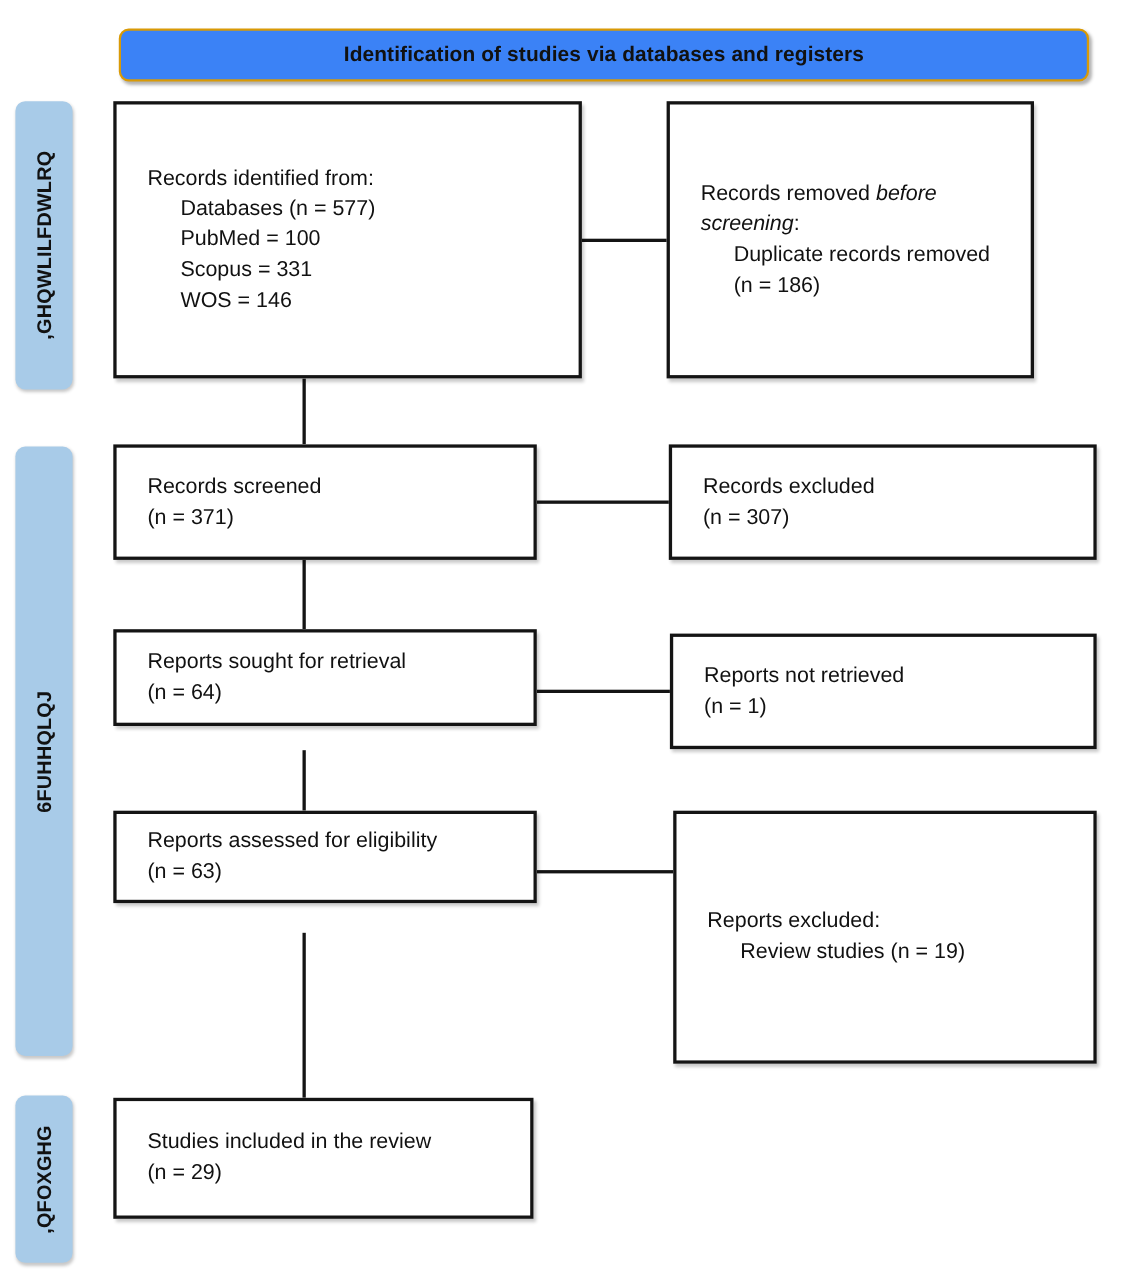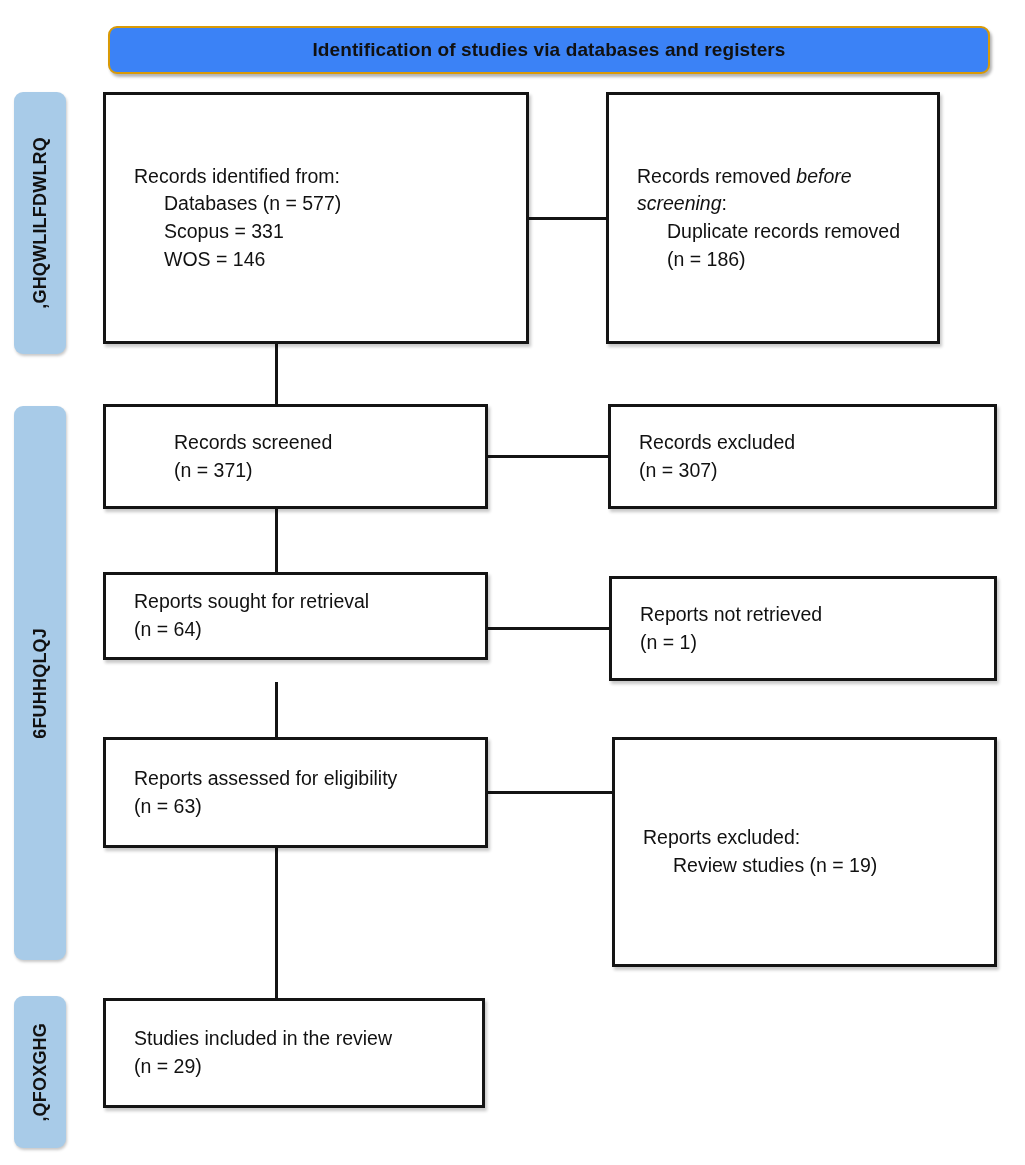--- a/index.html
+++ b/index.html
@@ -81,25 +81,25 @@
     font-size: 19.5px;
     line-height: 1.42;
     color: #111111;
   }
   .indent { padding-left: 30px; display: block; }
   .ital { font-style: italic; }
 
   
   #box-records-identified { left: 103px; top: 92px;  width: 426px; height: 252px; }
   #box-records-removed    { left: 606px; top: 92px;  width: 334px; height: 252px; }
-  #box-records-screened   { left: 103px; top: 404px; width: 385px; height: 105px; padding-left: 40px; }
+  #box-records-screened   { left: 103px; top: 404px; width: 385px; height: 105px; }
   #box-records-excluded   { left: 608px; top: 404px; width: 389px; height: 105px; }
   #box-reports-sought     { left: 103px; top: 572px; width: 385px; height: 88px; }
   #box-reports-not-retrieved { left: 609px; top: 576px; width: 388px; height: 105px; }
-  #box-reports-assessed   { left: 103px; top: 737px; width: 385px; height: 111px; }
+  #box-reports-assessed   { left: 103px; top: 737px; width: 385px; height: 84px; }
   #box-reports-excluded   { left: 612px; top: 737px; width: 385px; height: 230px; }
   #box-studies-included   { left: 103px; top: 998px; width: 382px; height: 110px; }
 
   
   .line {
     position: absolute;
     background: #141414;
   }
   .line-v { width: 3px; }
   .line-h { height: 3px; }
@@ -141,20 +141,21 @@
   <div class="line line-v" id="trunk-4"></div>
   <div class="line line-h" id="link-1"></div>
   <div class="line line-h" id="link-2"></div>
   <div class="line line-h" id="link-3"></div>
   <div class="line line-h" id="link-4"></div>
 
   <div class="flow-box" id="box-records-identified">
     <div class="box-text">
       <span>Records identified from:</span>
       <span class="indent">Databases (n = 577)</span>
+      <span class="indent">PubMed = 100</span>
       <span class="indent">Scopus = 331</span>
       <span class="indent">WOS = 146</span>
     </div>
   </div>
 
   <div class="flow-box" id="box-records-removed">
     <div class="box-text">
       <span>Records removed </span><span class="ital">before</span><br>
       <span class="ital">screening</span><span>:</span>
       <span class="indent">Duplicate records removed</span>

